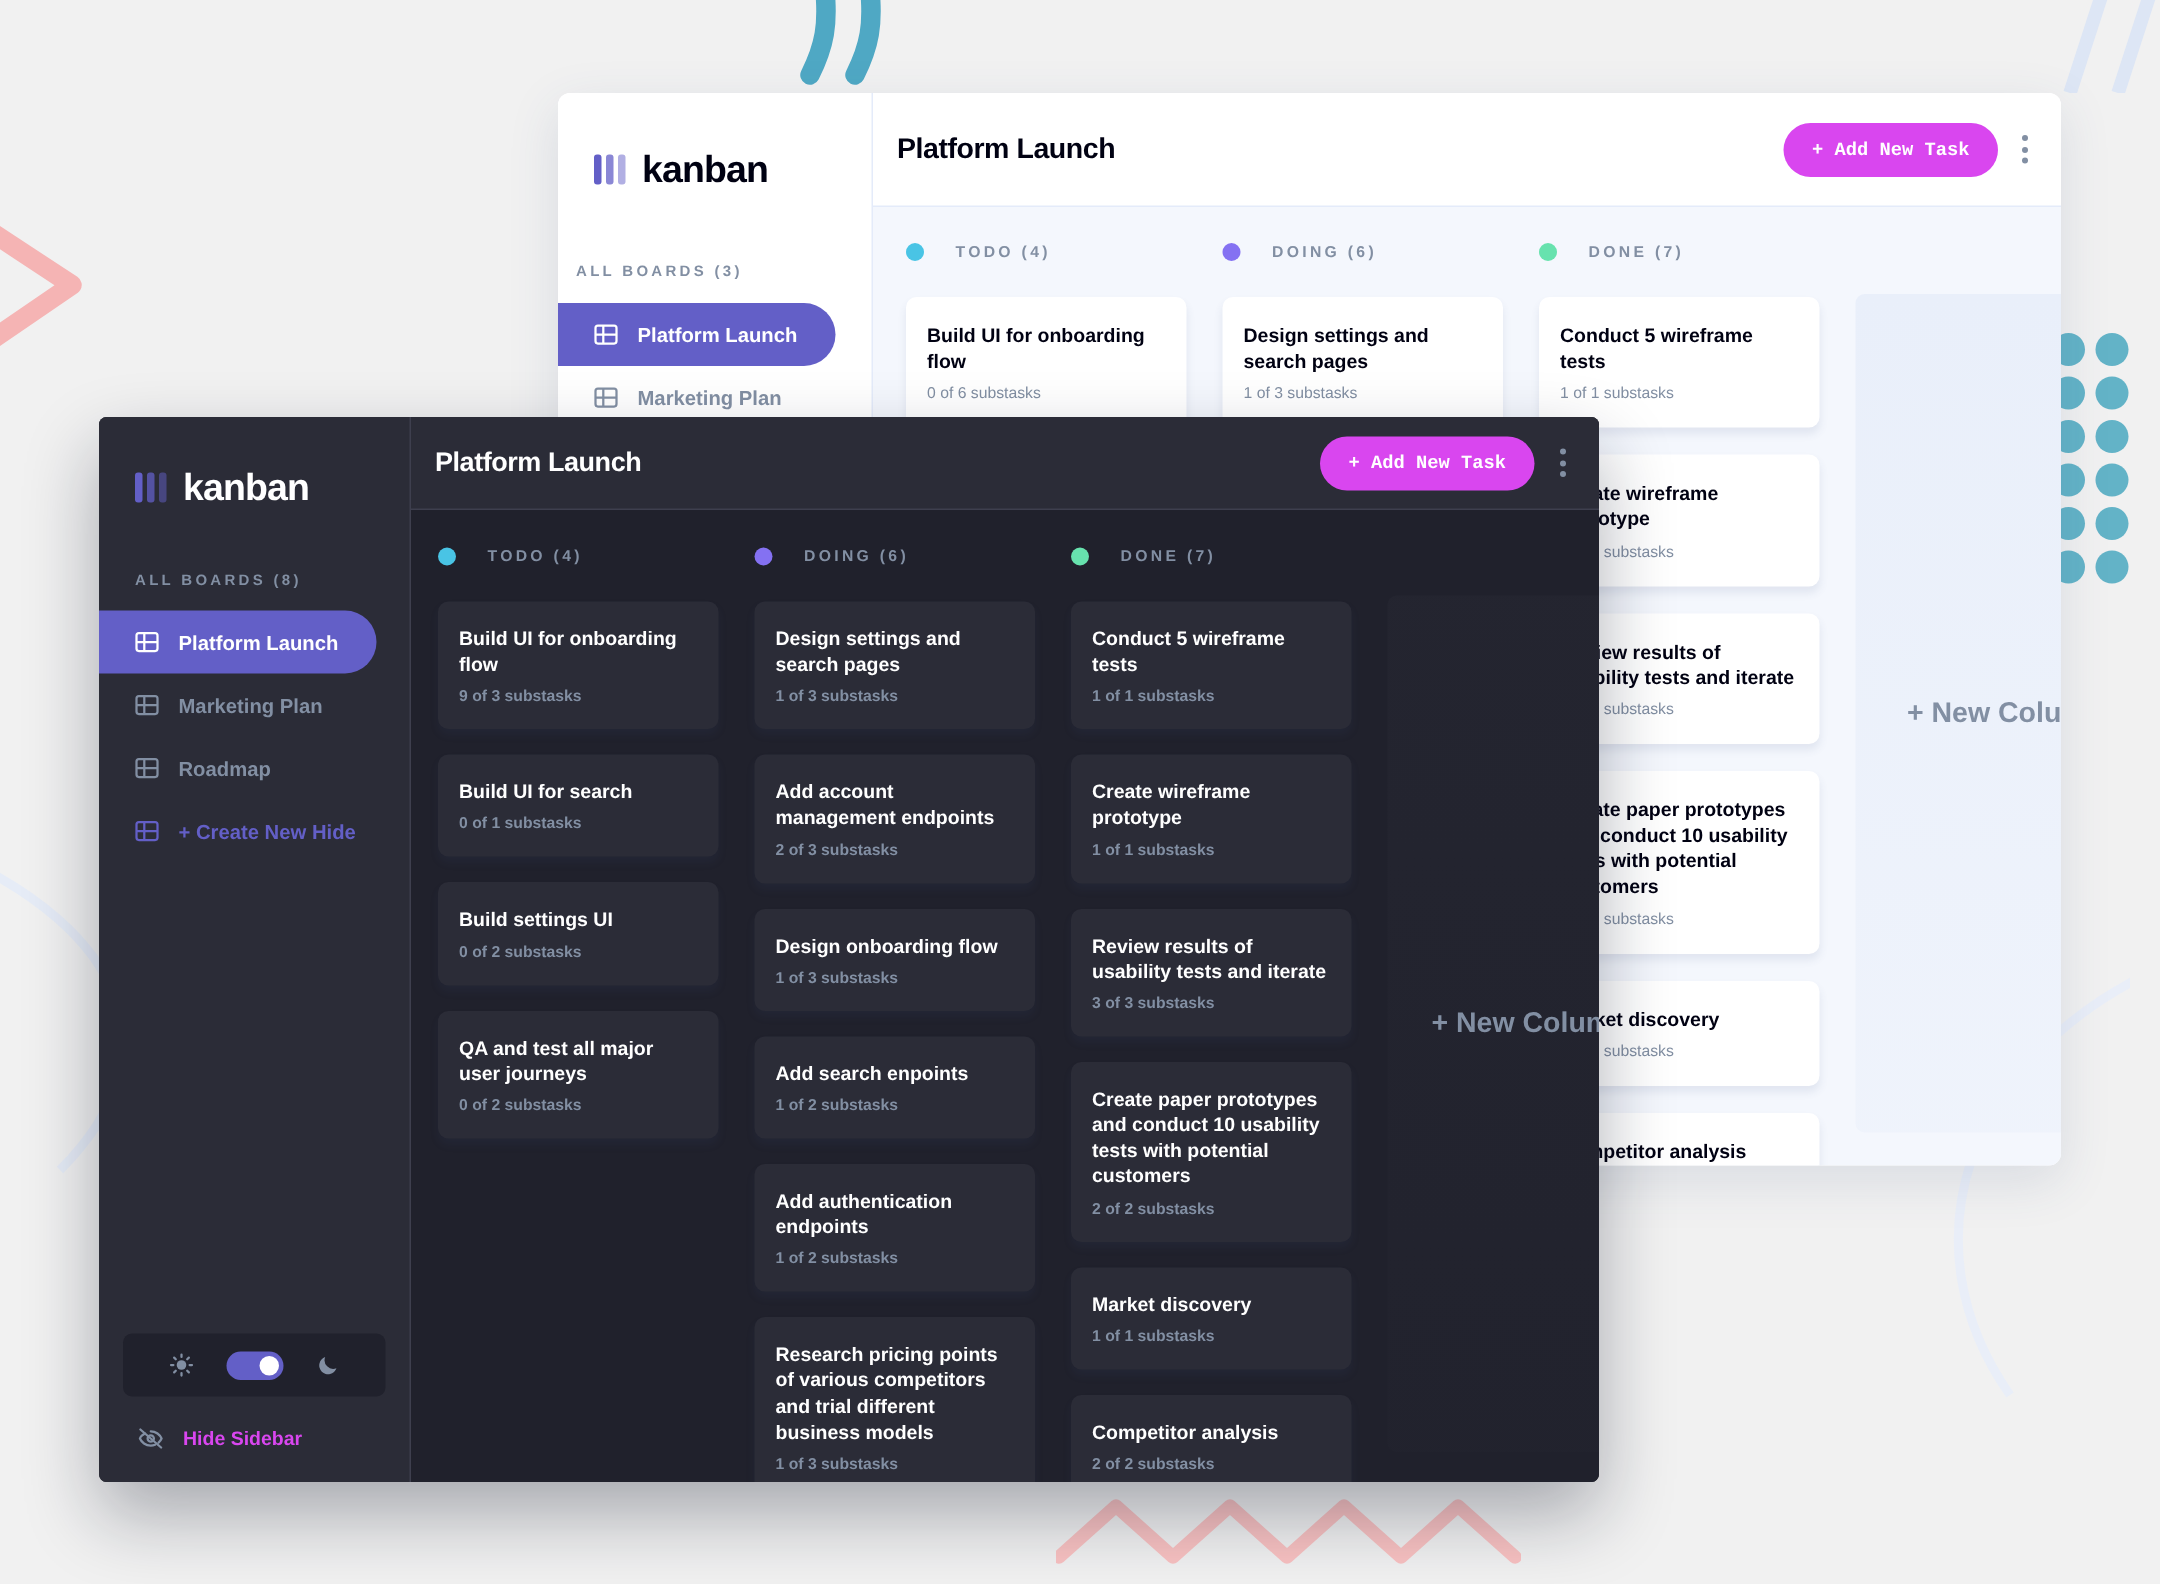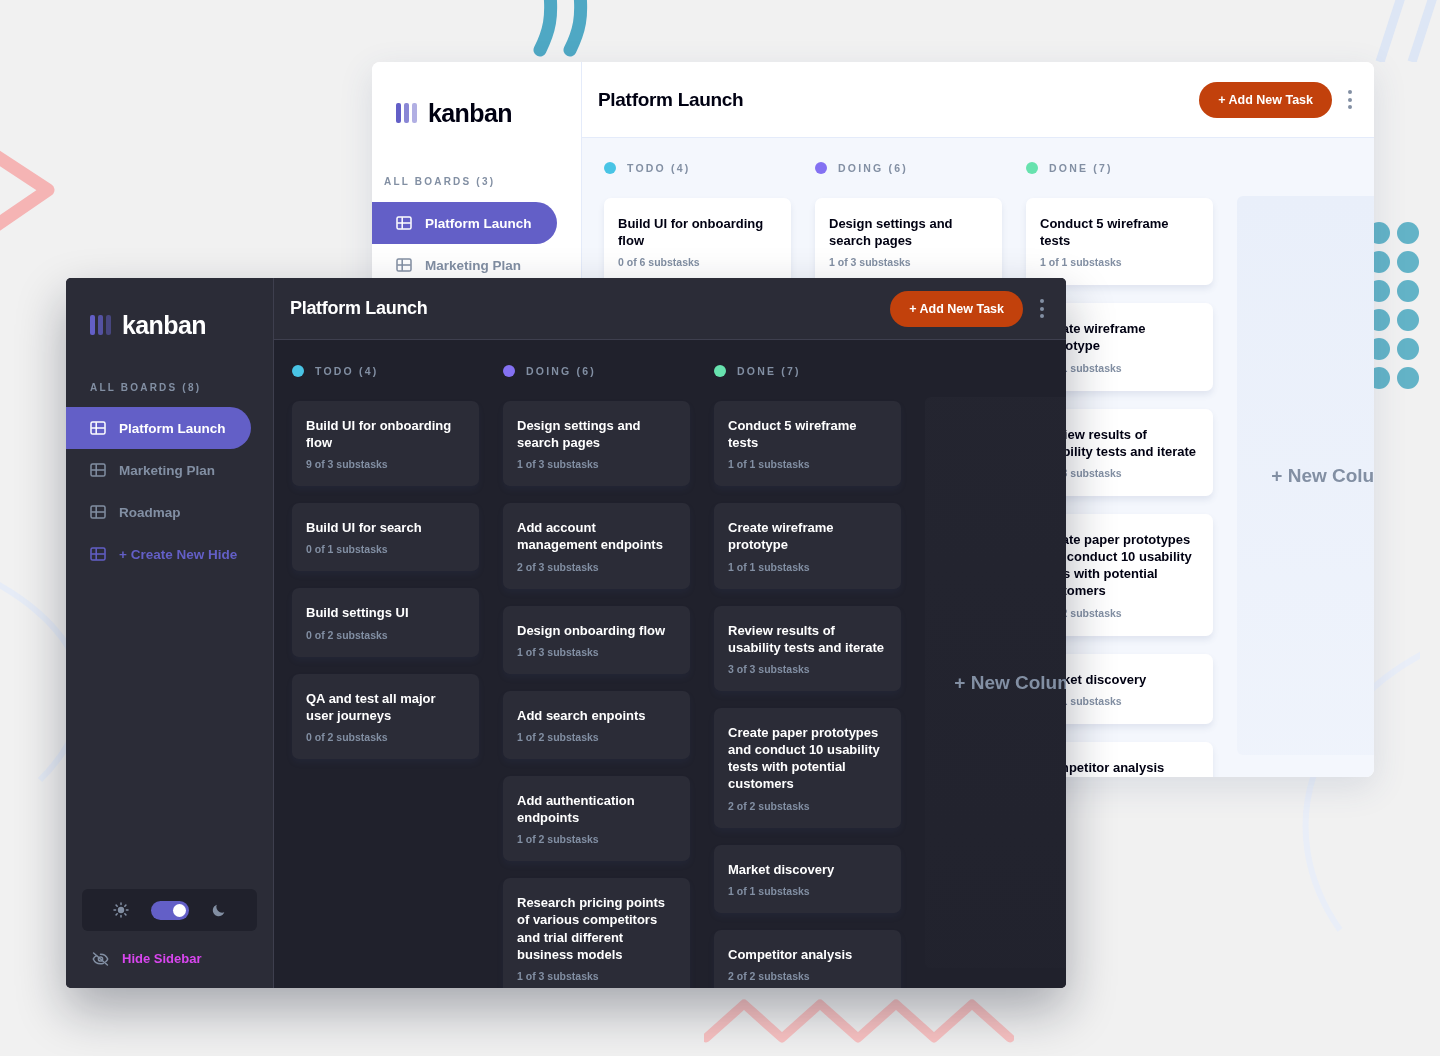--- a/index.html
+++ b/index.html
@@ -60,47 +60,47 @@
   .lw-board.active { background:#635fc7; color:#fff; }
 
   .lw-main { flex:1; display:flex; flex-direction:column; min-width:0; }
   .lw-header {
     height:76px; background:#fff; border-bottom:1px solid #e4ebfa;
     display:flex; align-items:center; padding:0 22px 0 16px; flex:none;
   }
   .lw-title { font-size:19px; font-weight:bold; color:#000112; letter-spacing:-.3px; }
   .lw-header-right { margin-left:auto; display:flex; align-items:center; gap:16px; }
   .btn-add {
-    background:#c2410c; color:#fff; border:none; border-radius:100px;
+    background:#d946ef; color:#fff; border:none; border-radius:100px;
     font-size:12.5px; font-weight:bold; padding:11px 19px;
-    font-family:Liberation Sans, sans-serif; cursor:pointer;
+    font-family:Liberation Mono, monospace; cursor:pointer;
   }
   .kebab { display:flex; flex-direction:column; gap:3.5px; align-items:center; cursor:pointer; }
   .kebab i { width:4px; height:4px; border-radius:50%; background:#828fa3; display:block; }
 
   .lw-board-area {
     flex:1; background:#f4f7fd; display:flex; gap:24px;
     padding:22px 0 0 22px; overflow:hidden;
   }
   .lw-col { width:187px; flex:none; }
   .lw-newcol {
     width:200px; flex:none; margin-top:36px; margin-bottom:22px;
     background:linear-gradient(180deg,#e9effa 0%, #e9effa77 100%);
     border-radius:6px; display:flex; align-items:center; justify-content:center;
     font-size:19px; font-weight:bold; color:#828fa3;
   }
-  .col-head { display:flex; align-items:center; gap:11px; margin-bottom:22px; height:16px; }
+  .col-head { display:flex; align-items:center; gap:21px; margin-bottom:22px; height:16px; }
   .col-dot { width:12px; height:12px; border-radius:50%; display:block; }
   .col-name { font-size:10.5px; letter-spacing:2.2px; font-weight:bold; color:#828fa3; }
   .lw-card {
     background:#fff; border-radius:7px; padding:17px 14px;
     box-shadow:0 4px 6px rgba(54,78,126,.10); margin-bottom:18px;
   }
   .lw-card .ct { font-size:13px; font-weight:bold; color:#000112; line-height:1.32; }
-  .lw-card .cs { font-size:10.5px; font-weight:bold; color:#828fa3; margin-top:7px; }
+  .lw-card .cs { font-size:10.5px; font-weight:normal; color:#828fa3; margin-top:7px; }
 
   
   .dark-window {
     left:66px; top:278px; width:1000px; height:710px;
     background:#20212c; border-radius:5px;
     box-shadow:0 22px 50px rgba(16,20,40,.33);
     display:flex;
   }
   .dw-sidebar {
     width:208px; flex:none; background:#2b2c37;

